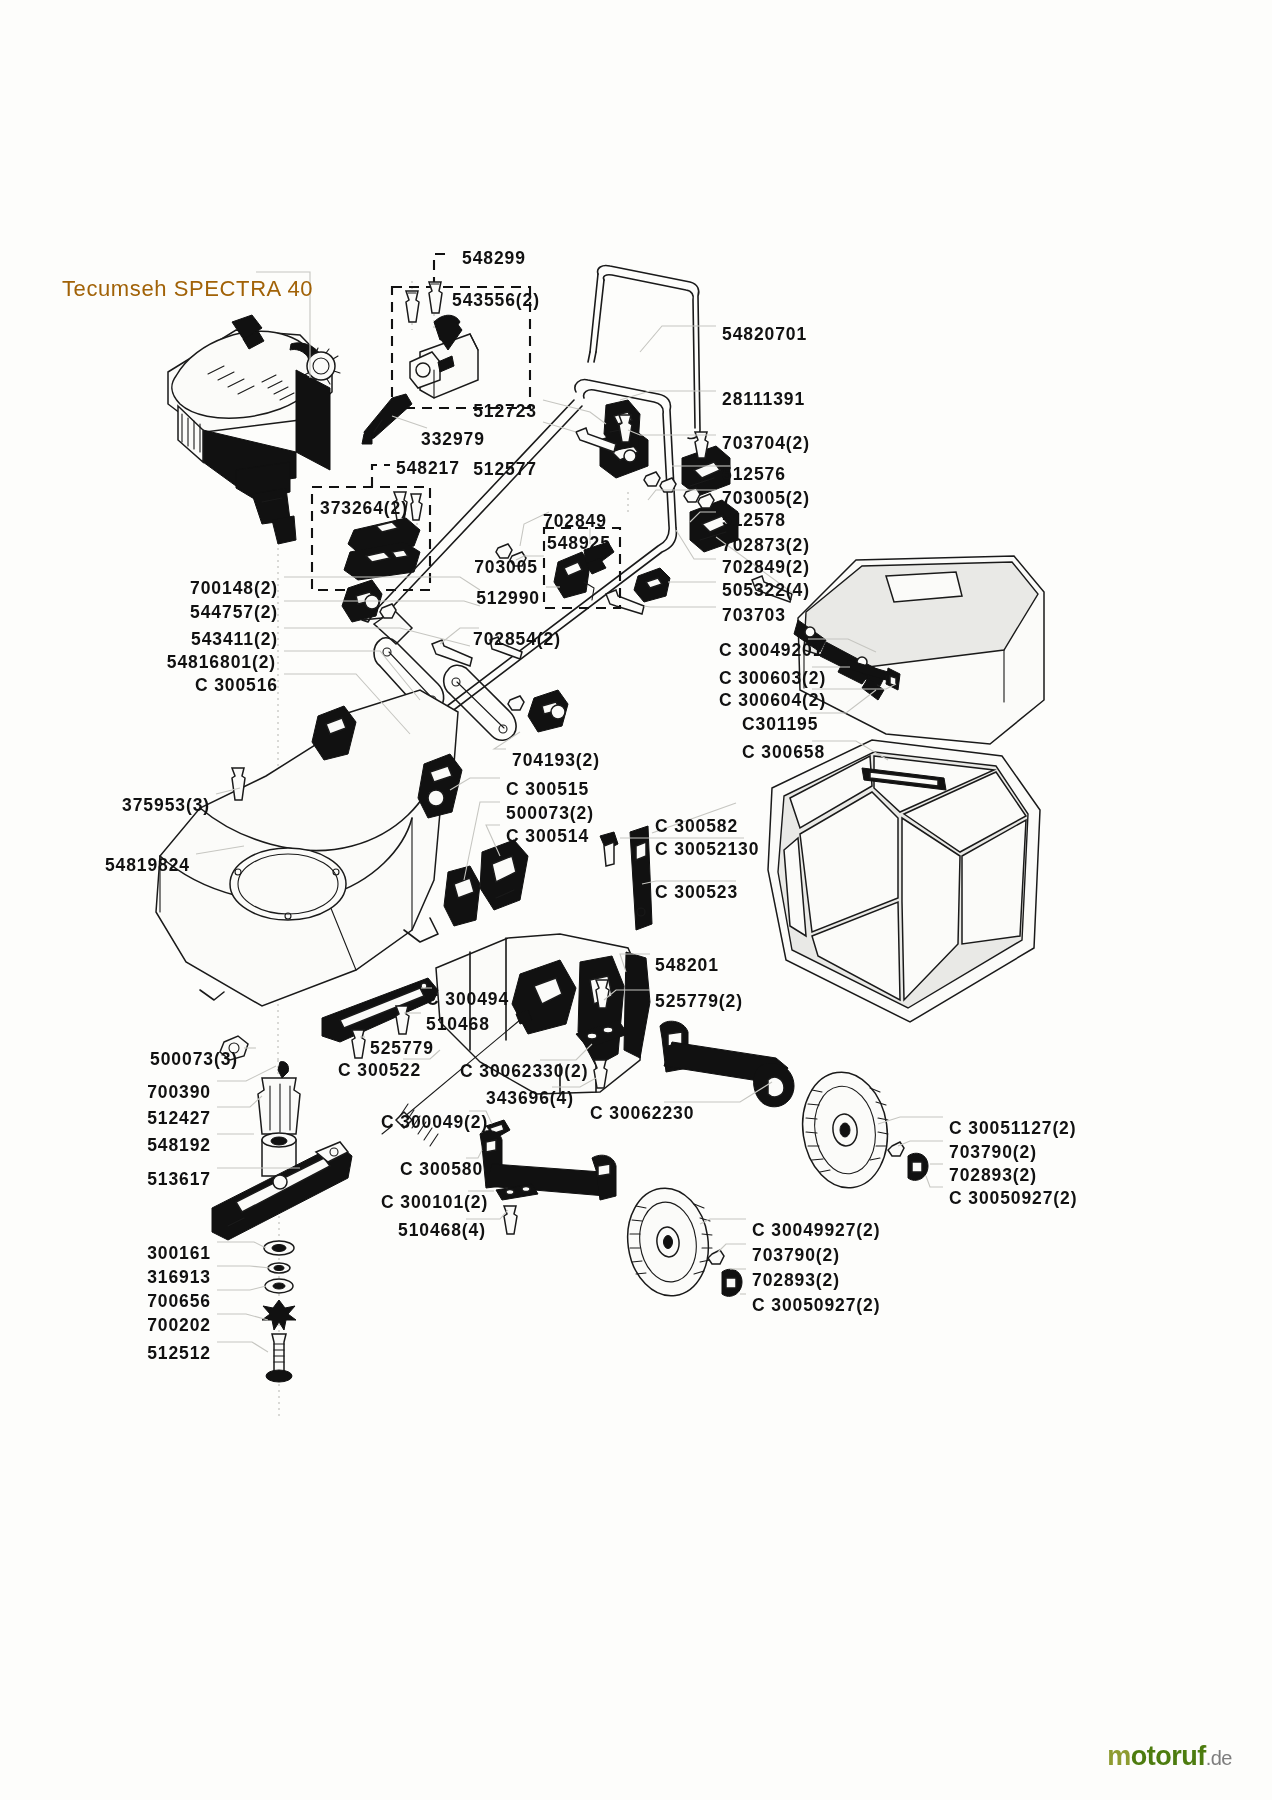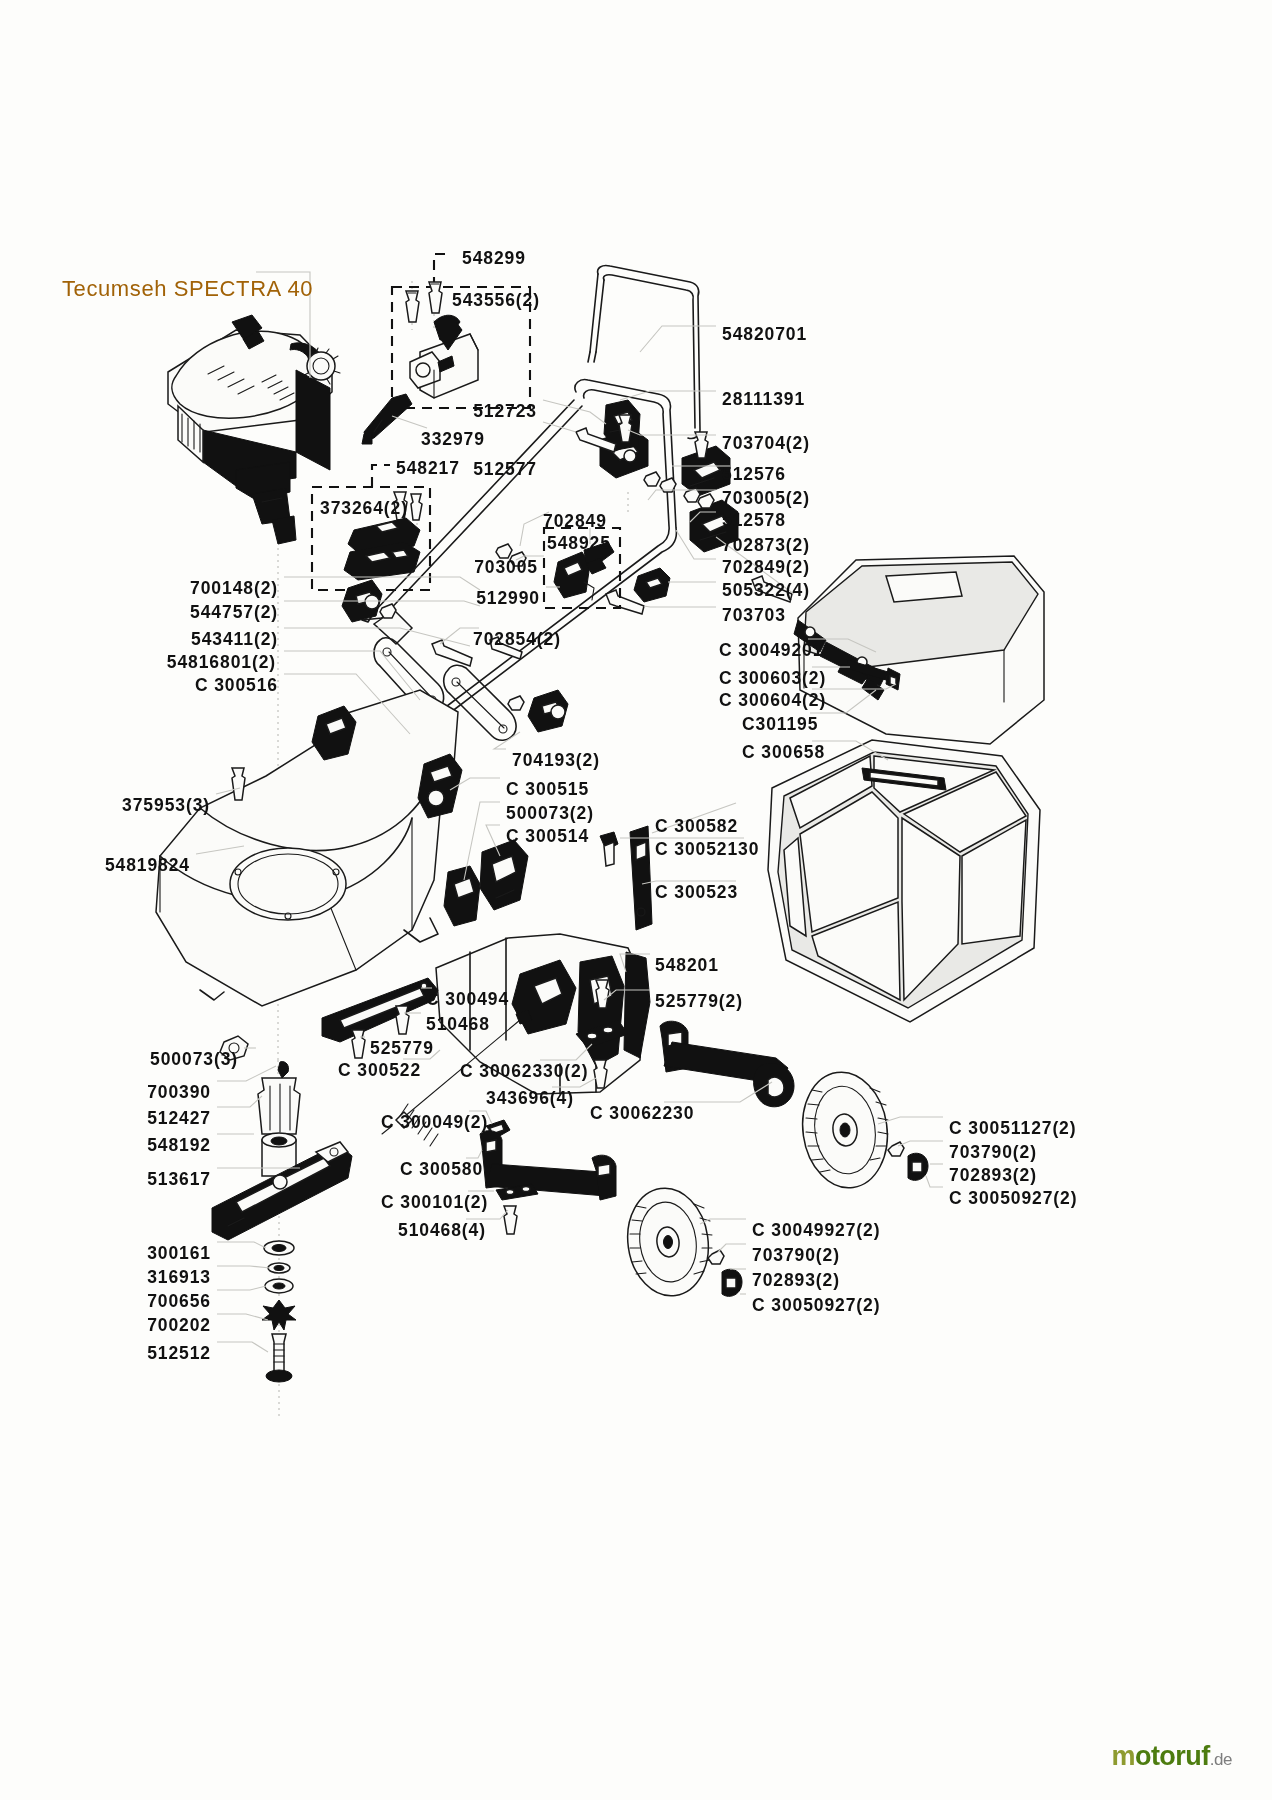--- a/index.html
+++ b/index.html
@@ -32,21 +32,21 @@
   
   .lead{position:absolute;background:#c9c9c4;height:1px;}
 
   svg.art{position:absolute;left:0;top:0;width:1272px;height:1800px;pointer-events:none;}
 
   
   #wm{position:absolute;right:40px;bottom:28px;font-family:"Liberation Sans",sans-serif;
       font-size:27px;font-weight:bold;letter-spacing:-0.5px;}
   #wm .a{color:#8e9b30;}
   #wm .b{color:#4d7c0f;margin-top:26px;}
-  #wm .c{color:#7d7d7d;font-size:17px;font-weight:normal;}
+  #wm .c{color:#7d7d7d;font-size:20px;font-weight:normal;}
 </style>
 </head>
 <body>
 
 <div id="page">
 
   <svg class="art" viewBox="0 0 1272 1800">
     <defs>
       <style>
         .s{fill:none;stroke:#1a1a1a;stroke-width:1.6;stroke-linejoin:round;stroke-linecap:round;}

